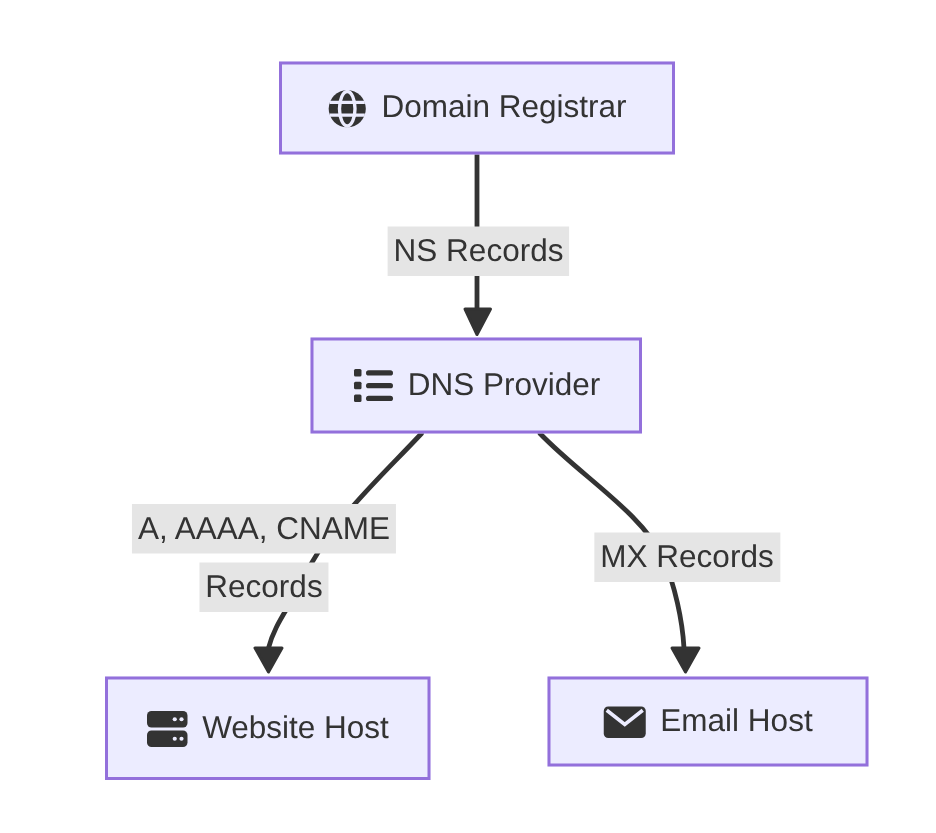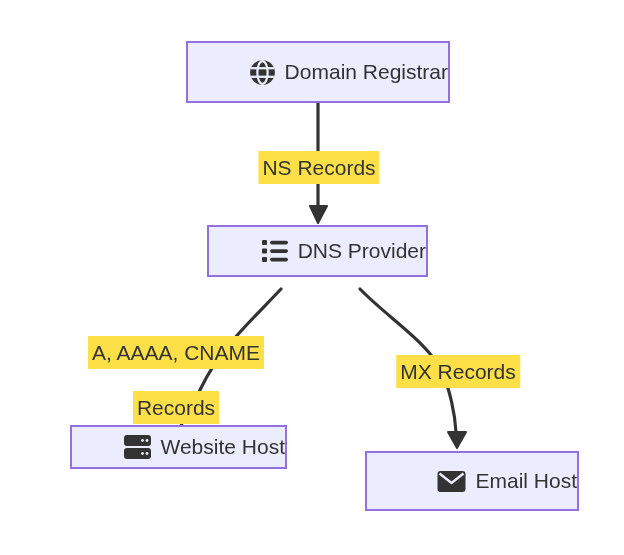--- a/index.html
+++ b/index.html
@@ -23,21 +23,21 @@
     z-index: 1;
   }
   .node {
     position: absolute;
     z-index: 3;
     box-sizing: border-box;
     background: #ECECFF;
     border: 2px solid #9370DB;
     display: flex;
     align-items: center;
-    justify-content: flex-end;
+    justify-content: center;
     gap: 9px;
     font-size: 21px;
     color: #333333;
     white-space: nowrap;
   }
   .node .icon {
     display: inline-flex;
     align-items: center;
     justify-content: center;
   }
@@ -46,28 +46,28 @@
     z-index: 2;
     transform: translateX(-50%);
     font-size: 21px;
     color: #333333;
     text-align: center;
     white-space: nowrap;
     line-height: 1;
   }
   .edge-label .bg-line {
     display: block;
-    background: #fde047;
+    background: #e5e5e5;
     padding: 6px 4px 6px 4px;
-    margin: 0 auto 22px auto;
+    margin: 0 auto 6px auto;
     width: max-content;
   }
   #node-domain-registrar { left: 186px; top: 41px;  width: 264px; height: 62px; }
-  #node-dns-provider     { left: 207px; top: 225px; width: 221px; height: 52px; }
-  #node-website-host     { left: 70px;  top: 425px; width: 217px; height: 44px; }
+  #node-dns-provider     { left: 207px; top: 225px; width: 221px; height: 64px; }
+  #node-website-host     { left: 70px;  top: 451px; width: 217px; height: 69px; }
   #node-email-host       { left: 365px; top: 451px; width: 214px; height: 60px; }
   #label-ns      { left: 319px; top: 151px; }
   #label-a-cname { left: 176px; top: 336px; }
   #label-mx      { left: 458px; top: 355px; }
 </style>
 </head>
 <body>
 
 <div class="canvas">
 

